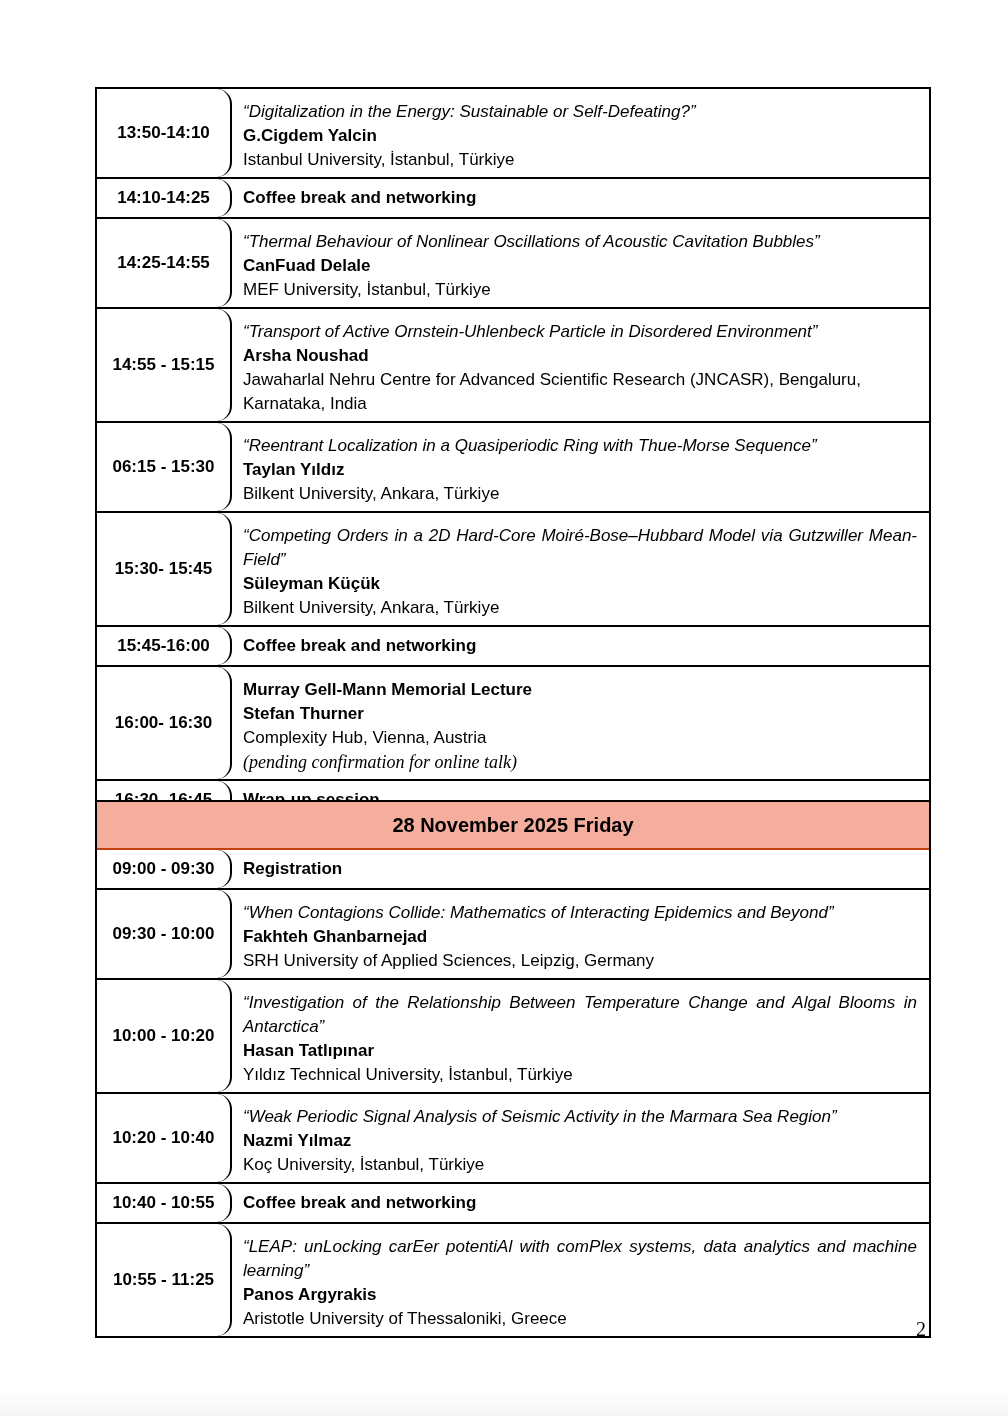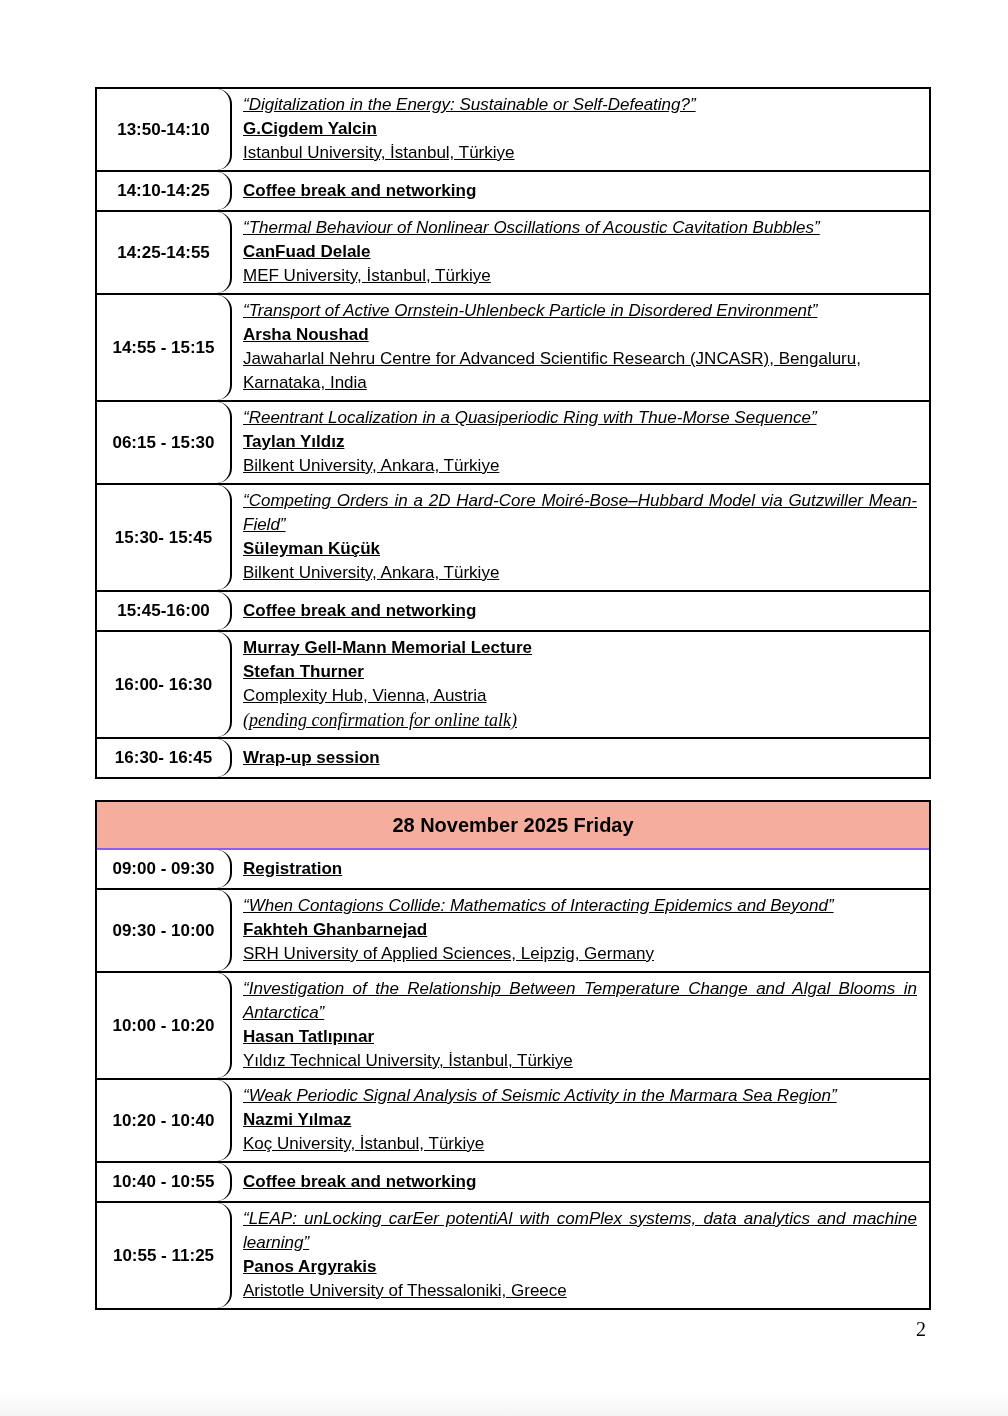--- a/index.html
+++ b/index.html
@@ -23,21 +23,21 @@
   }
   #table-0 { top:87px; }
   #table-1 { top:800px; }
 
   .day-header {
     text-align:center;
     font-weight:bold;
     font-size:20px;
     line-height:22px;
     padding:12px 0;
-    border-bottom:2px solid #8b5cf6;
+    border-bottom:2px solid #c2410c;
   }
 
   .row { display:flex; }
   .row + .row { border-top:2px solid #000; }
 
   .time {
     flex:0 0 135px;
     width:135px;
     border-right:2px solid #000;
     box-sizing:border-box;
@@ -45,26 +45,25 @@
     align-items:center;
     justify-content:center;
     text-align:center;
     font-weight:bold;
     font-size:17px;
     padding:3px 2px;
     border-radius:15px;
   }
   .content {
     flex:1;
-    padding:4px 12px 5px 11px;
+    padding:11px 12px 5px 11px;
     font-size:17px;
     line-height:24px;
     box-sizing:border-box;
     min-width:0;
-    text-decoration:underline;
   }
   .content.center {
     display:flex;
     align-items:center;
     padding-top:7px;
     padding-bottom:7px;
   }
   .title   { font-style:italic; text-align:justify; }
   .lecture { font-weight:bold; }
   .name    { font-weight:bold; }

